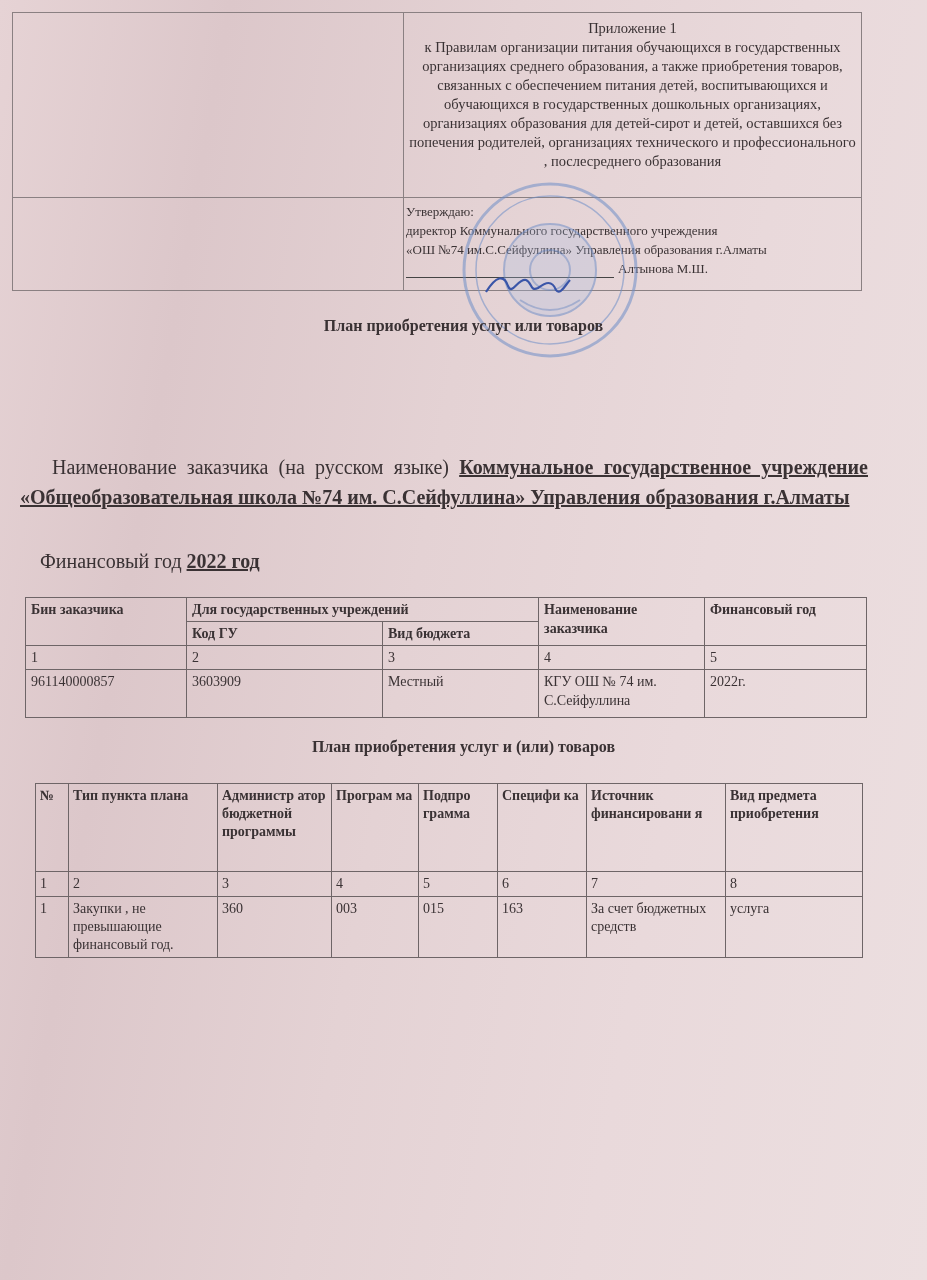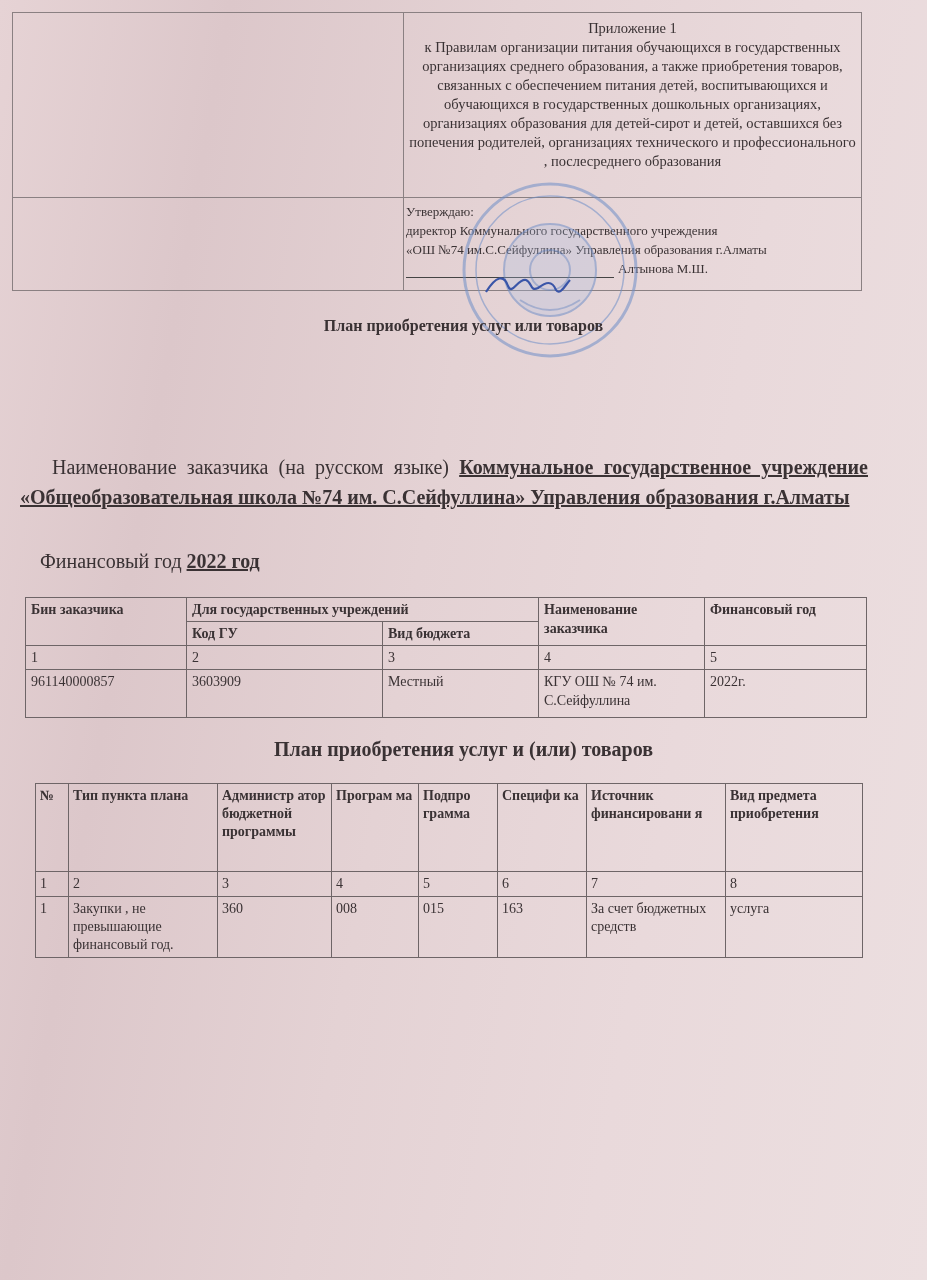--- a/index.html
+++ b/index.html
@@ -29,21 +29,21 @@
   .title-1 { position: absolute; left: 0; width: 927px; top: 317px; text-align: center; font-weight: bold; font-size: 16px; }
   .para { position: absolute; left: 20px; width: 848px; font-size: 20px; line-height: 30px; text-align: justify; }
   .para .ind { padding-left: 32px; }
   .bold-u { font-weight: bold; text-decoration: underline; }
 
   
   table.t1 { position: absolute; left: 25px; top: 597px; width: 842px; border-collapse: collapse; font-size: 14px; }
   table.t1 td, table.t1 th { border: 1px solid #6e6567; padding: 2px 5px; text-align: left; vertical-align: top; line-height: 19px; }
   table.t1 th { font-weight: bold; }
 
-  .title-2 { position: absolute; left: 0; width: 927px; top: 738px; text-align: center; font-weight: bold; font-size: 20px; }
+  .title-2 { position: absolute; left: 0; width: 927px; top: 738px; text-align: center; font-weight: bold; font-size: 16px; }
 
   
   table.t2 { position: absolute; left: 35px; top: 783px; width: 828px; border-collapse: collapse; font-size: 14px; }
   table.t2 td, table.t2 th { border: 1px solid #6e6567; padding: 3px 4px; text-align: left; vertical-align: top; line-height: 18px; }
   table.t2 th { font-weight: bold; }
 
   
   .stamp { position: absolute; left: 460px; top: 180px; width: 180px; height: 180px; pointer-events: none; opacity: 0.55; }
   .signature { position: absolute; left: 482px; top: 270px; width: 90px; height: 30px; pointer-events: none; }
 </style>
@@ -152,21 +152,21 @@
       <td>4</td>
       <td>5</td>
       <td>6</td>
       <td>7</td>
       <td>8</td>
     </tr>
     <tr>
       <td>1</td>
       <td>Закупки , не превышающие финансовый год.</td>
       <td>360</td>
-      <td>008</td>
+      <td>003</td>
       <td>015</td>
       <td>163</td>
       <td>За счет бюджетных средств</td>
       <td>услуга</td>
     </tr>
   </tbody>
     </table>
 
 </div>
 

